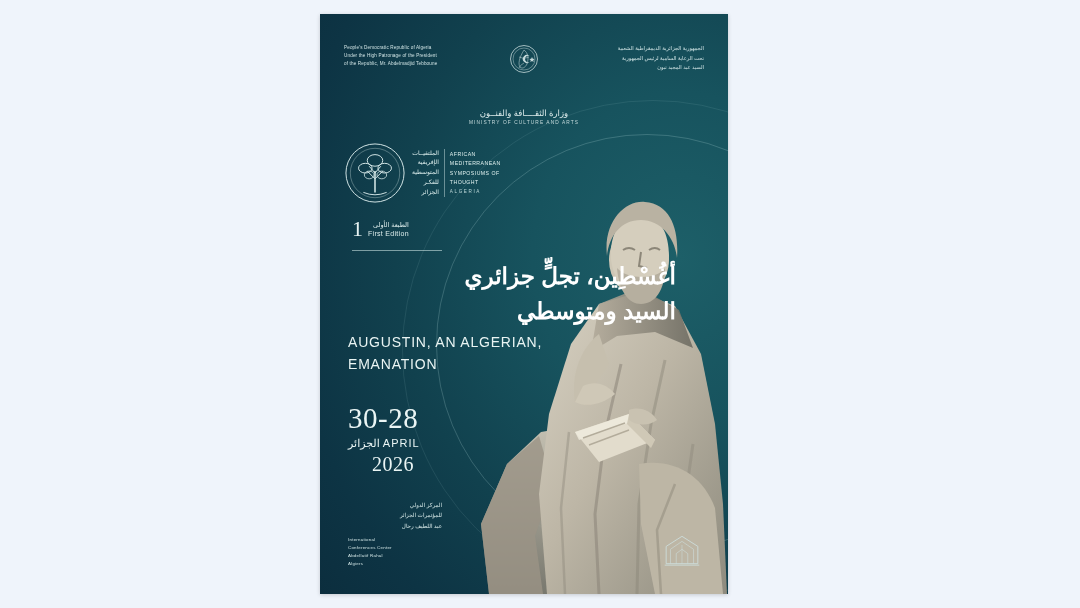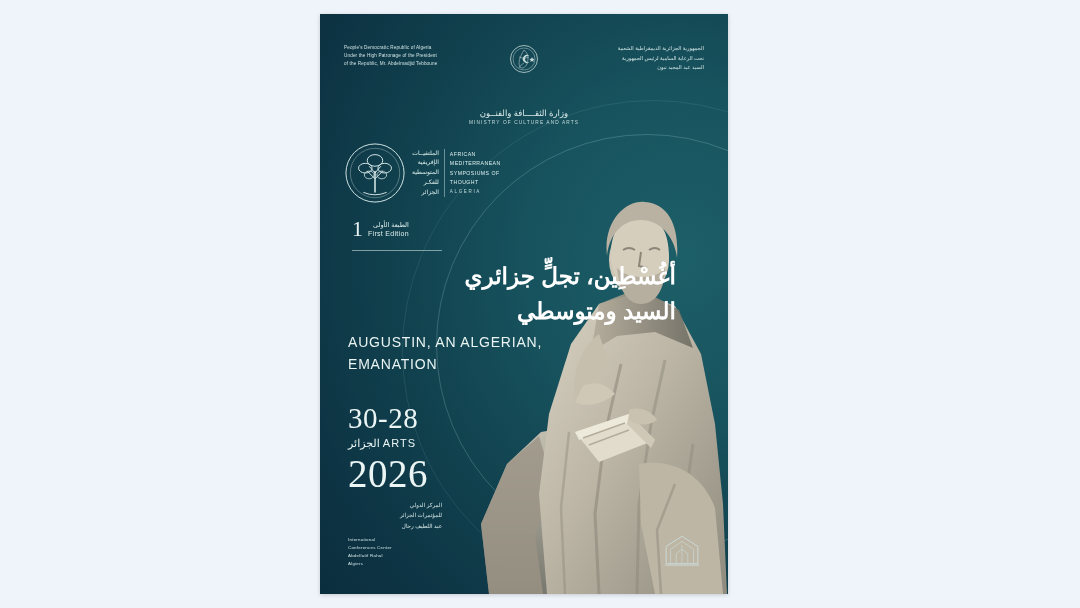--- a/index.html
+++ b/index.html
@@ -217,21 +217,21 @@
     font-weight: 400;
   }
   .dates .dayrange { font-size: 29px; line-height: 1.0; letter-spacing: 0.5px; }
   .dates .month {
     font-size: 11px;
     letter-spacing: 1px;
     margin-top: 4px;
     font-family: "Liberation Sans", sans-serif;
   }
   .dates .month .ar { direction: rtl; letter-spacing: 2.2px; }
-  .dates .year { font-size: 39px; line-height: 1.0; margin-top: 4px; letter-spacing: 0.5px; }
+  .dates .year { font-size: 20px; line-height: 1.0; margin-top: 4px; letter-spacing: 0.5px; margin-left: 24px; }
 
   
   .venue {
     position: absolute;
     left: 28px;
     top: 486px;
     width: 120px;
   }
   .venue .ar {
     direction: rtl;
@@ -411,21 +411,21 @@
     </div>
     <div class="title-en">
       <div>AUGUSTIN, AN ALGERIAN,</div>
       <div>EMANATION</div>
     </div>
 
     <div class="dates">
       <div class="dayrange">30-28</div>
       <div class="month">
         <span class="ar">الجزائر</span>
-        <span>ARTS</span>
+        <span>APRIL</span>
       </div>
       <div class="year">2026</div>
     </div>
 
     <div class="venue">
       <div class="ar">
         <div>المركز الدولي</div>
         <div>للمؤتمرات الجزائر</div>
         <div>عبد اللطيف رحال</div>
       </div>

